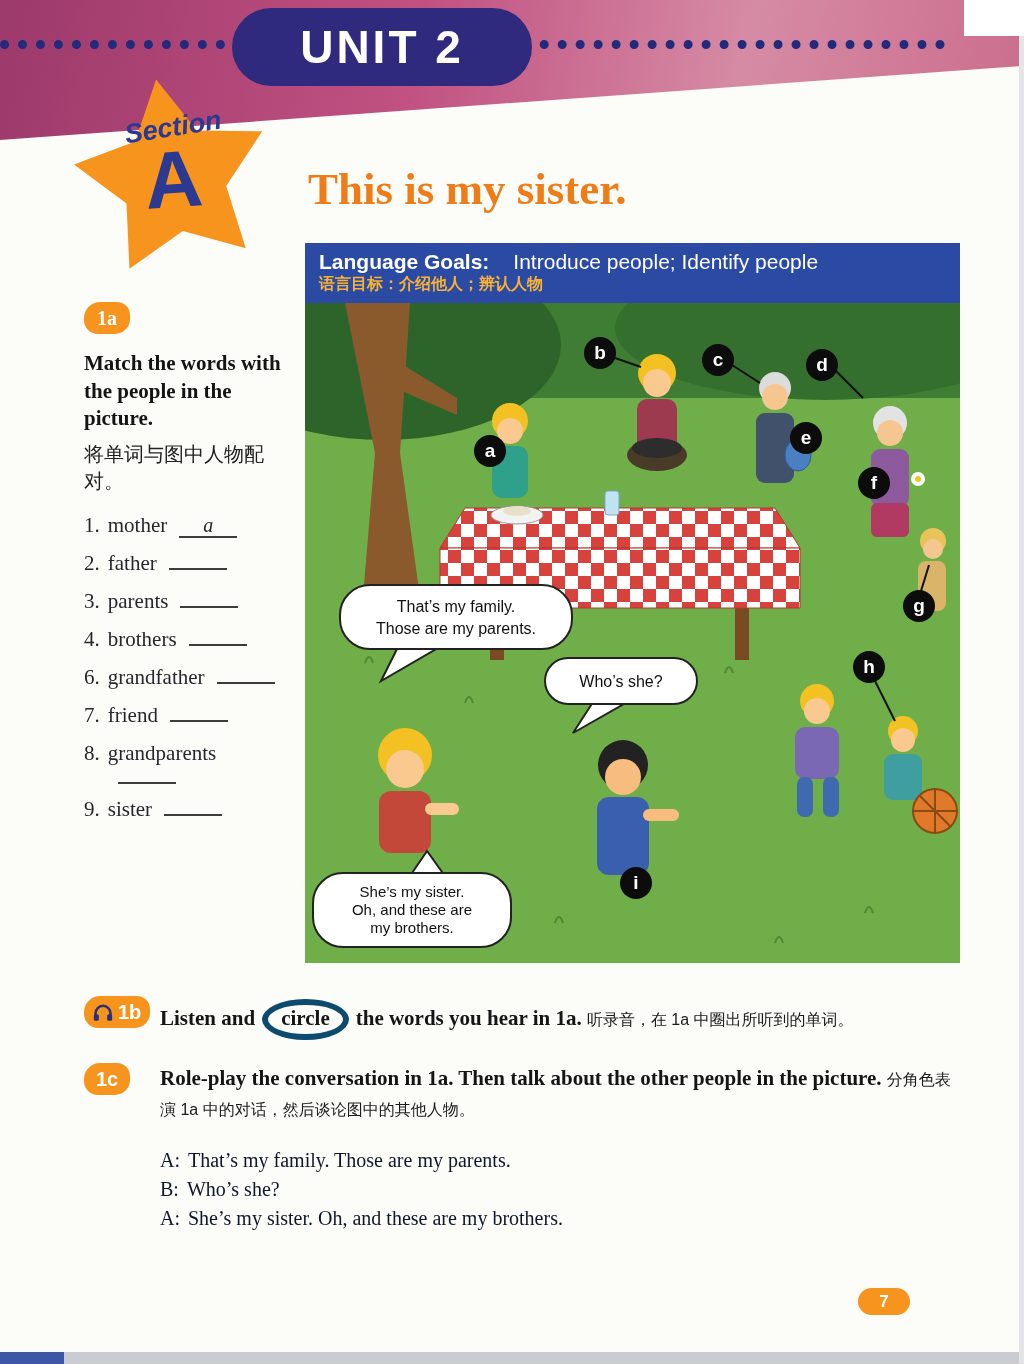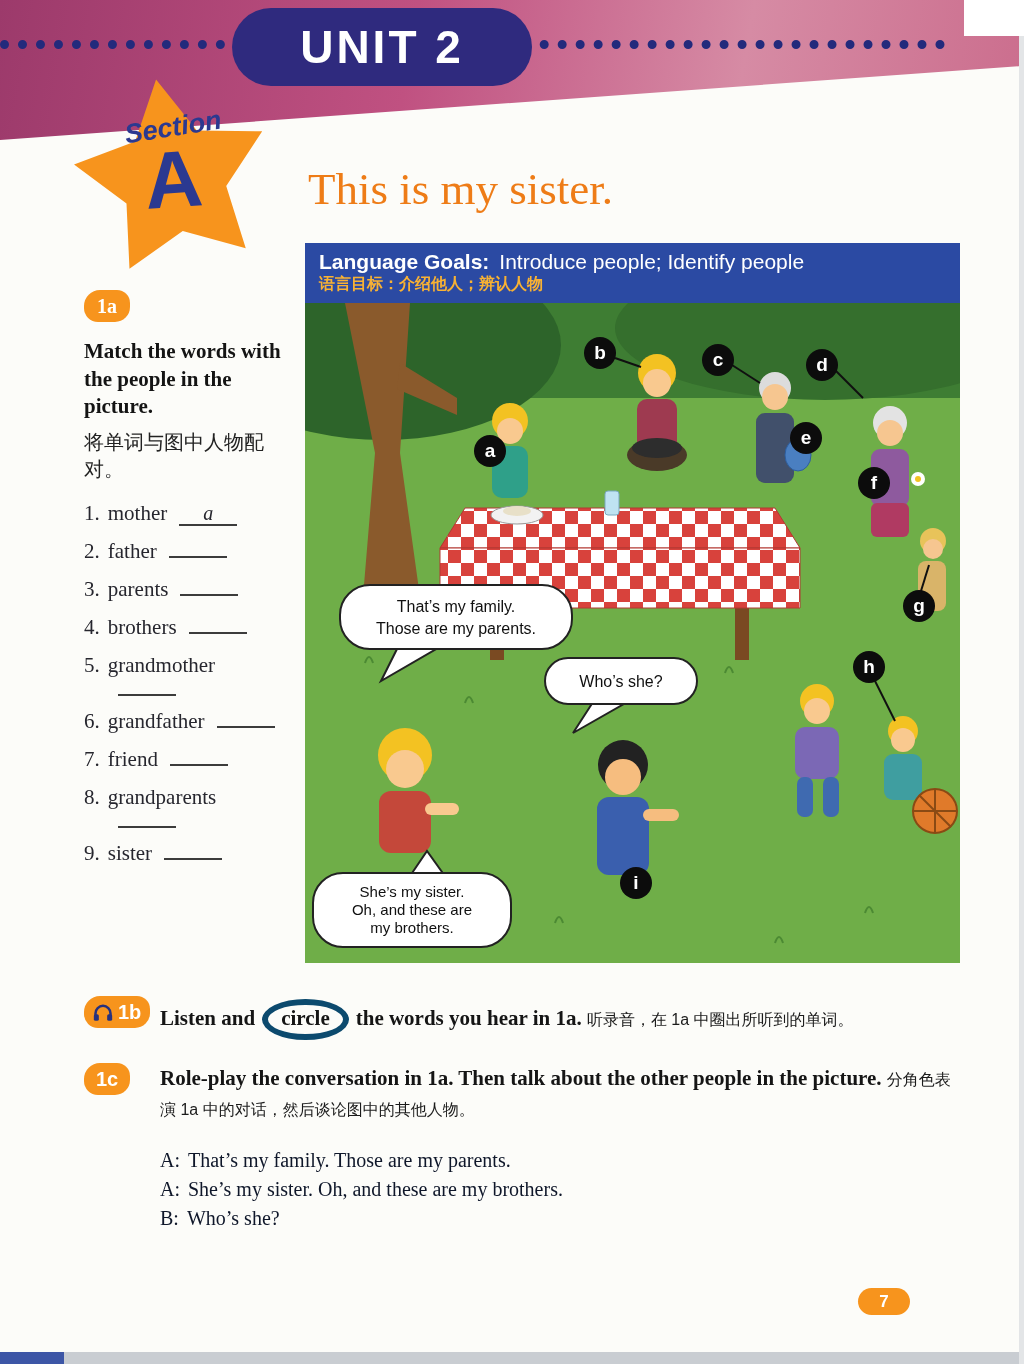--- a/index.html
+++ b/index.html
@@ -18,39 +18,39 @@
 
   
   .star-wrap { position:absolute; top:76px; left:66px; width:215px; height:205px; z-index:5; }
   .star-wrap svg { position:absolute; top:0; left:0; }
   .section-word { position:absolute; top:36px; left:12px; width:190px; text-align:center;
                   transform:rotate(-9deg); color:#2b3990; font-weight:bold; font-style:italic; font-size:27px; }
   .section-letter { position:absolute; top:58px; left:0; width:215px; text-align:center;
                     color:#2b3990; font-weight:bold; font-size:80px; transform:rotate(-4deg); }
 
   .page-title { position:absolute; top:163px; left:308px; font-family:"Liberation Serif",serif;
-                font-weight:normal; font-size:45px; color:#ee7c17; }
+                font-weight:bold; font-size:45px; color:#ee7c17; }
 
   
   .goals { position:absolute; top:243px; left:305px; width:655px; height:60px; background:#2b4aa3;
            color:#fff; padding:7px 14px; }
   .goals .en { font-size:21px; }
-  .goals .label { font-weight:bold; margin-right:10px; }
+  .goals .label { font-weight:bold; margin-right:24px; }
   .goals .zh { color:#f9b233; font-size:16px; font-weight:bold; margin-top:0; }
 
   
   .scene-wrap { position:absolute; top:303px; left:305px; width:655px; height:660px; }
   .scene-wrap svg { display:block; width:100%; height:100%; }
 
   
   .badge { display:inline-flex; align-items:center; justify-content:center; gap:5px;
            background:#f7941d; color:#fff; font-weight:bold; font-size:20px;
            border-radius:16px 13px 15px 14px; min-width:46px; height:32px; padding:0 9px; }
   .col { position:absolute; top:290px; left:84px; width:214px; font-family:"Liberation Serif",serif; }
-  .col .badge { margin-bottom:16px; }
+  .col .badge { margin-bottom:16px;margin-top:12px; }
   .instr { font-weight:bold; font-size:21px; line-height:1.32; color:#141414; }
   .instr-zh { font-family:"Liberation Sans",sans-serif; font-size:20px; color:#222; margin-top:8px; }
   .match-list { margin-top:18px; font-size:21px; color:#26262e; }
   .match-item { margin-bottom:13px; }
   .match-item .num { margin-right:8px; }
   .blank { display:inline-block; min-width:58px; border-bottom:2px solid #3c3c3c;
            margin-left:12px; text-align:center; line-height:1; }
   .ans { font-style:italic; font-size:20px; }
   .match-item.wrap .blank { display:block; margin:16px 0 4px 34px; width:58px; }
 
@@ -285,21 +285,20 @@
 
   <div class="col">
     <div class="badge">1a</div>
     <div class="instr">Match the words with the people in the picture.</div>
     <div class="instr-zh">将单词与图中人物配对。</div>
     <div class="match-list">
       <div class="match-item"><span class="num">1.</span><span>mother</span><span class="blank"><span class="ans">a</span></span></div>
       <div class="match-item"><span class="num">2.</span><span>father</span><span class="blank"><span class="ans"></span></span></div>
       <div class="match-item"><span class="num">3.</span><span>parents</span><span class="blank"><span class="ans"></span></span></div>
       <div class="match-item"><span class="num">4.</span><span>brothers</span><span class="blank"><span class="ans"></span></span></div>
-      <div class="match-item wrap"><span class="num">5.</span><span>grandmother</span><span class="blank"><span class="ans"></span></span></div>
       <div class="match-item"><span class="num">6.</span><span>grandfather</span><span class="blank"><span class="ans"></span></span></div>
       <div class="match-item"><span class="num">7.</span><span>friend</span><span class="blank"><span class="ans"></span></span></div>
       <div class="match-item wrap"><span class="num">8.</span><span>grandparents</span><span class="blank"><span class="ans"></span></span></div>
       <div class="match-item"><span class="num">9.</span><span>sister</span><span class="blank"><span class="ans"></span></span></div>
     </div>
   </div>
 
   <div class="row-1b-badge">
     <span class="badge">
       <svg width="20" height="17" viewBox="0 0 24 20">
@@ -318,22 +317,22 @@
   <div class="row-1c-badge">
     <span class="badge">1c</span>
   </div>
   <div class="row-1c-text">
     <span>Role-play the conversation in 1a. Then talk about the other people in the picture.</span>
     <span class="zh-inline">分角色表演 1a 中的对话，然后谈论图中的其他人物。</span>
   </div>
 
   <div class="dialog">
     <div class="dline"><span class="spk">A:</span><span>That’s my family. Those are my parents.</span></div>
+    <div class="dline"><span class="spk">B:</span><span>Who’s she?</span></div>
     <div class="dline"><span class="spk">A:</span><span>She’s my sister. Oh, and these are my brothers.</span></div>
-    <div class="dline"><span class="spk">B:</span><span>Who’s she?</span></div>
   </div>
 
   <div class="pagenum">7</div>
   <div class="bottom-strip"></div>
   <div class="bottom-blue"></div>
   <div class="right-strip"></div>
 
 </div>
 
 </body></html>

